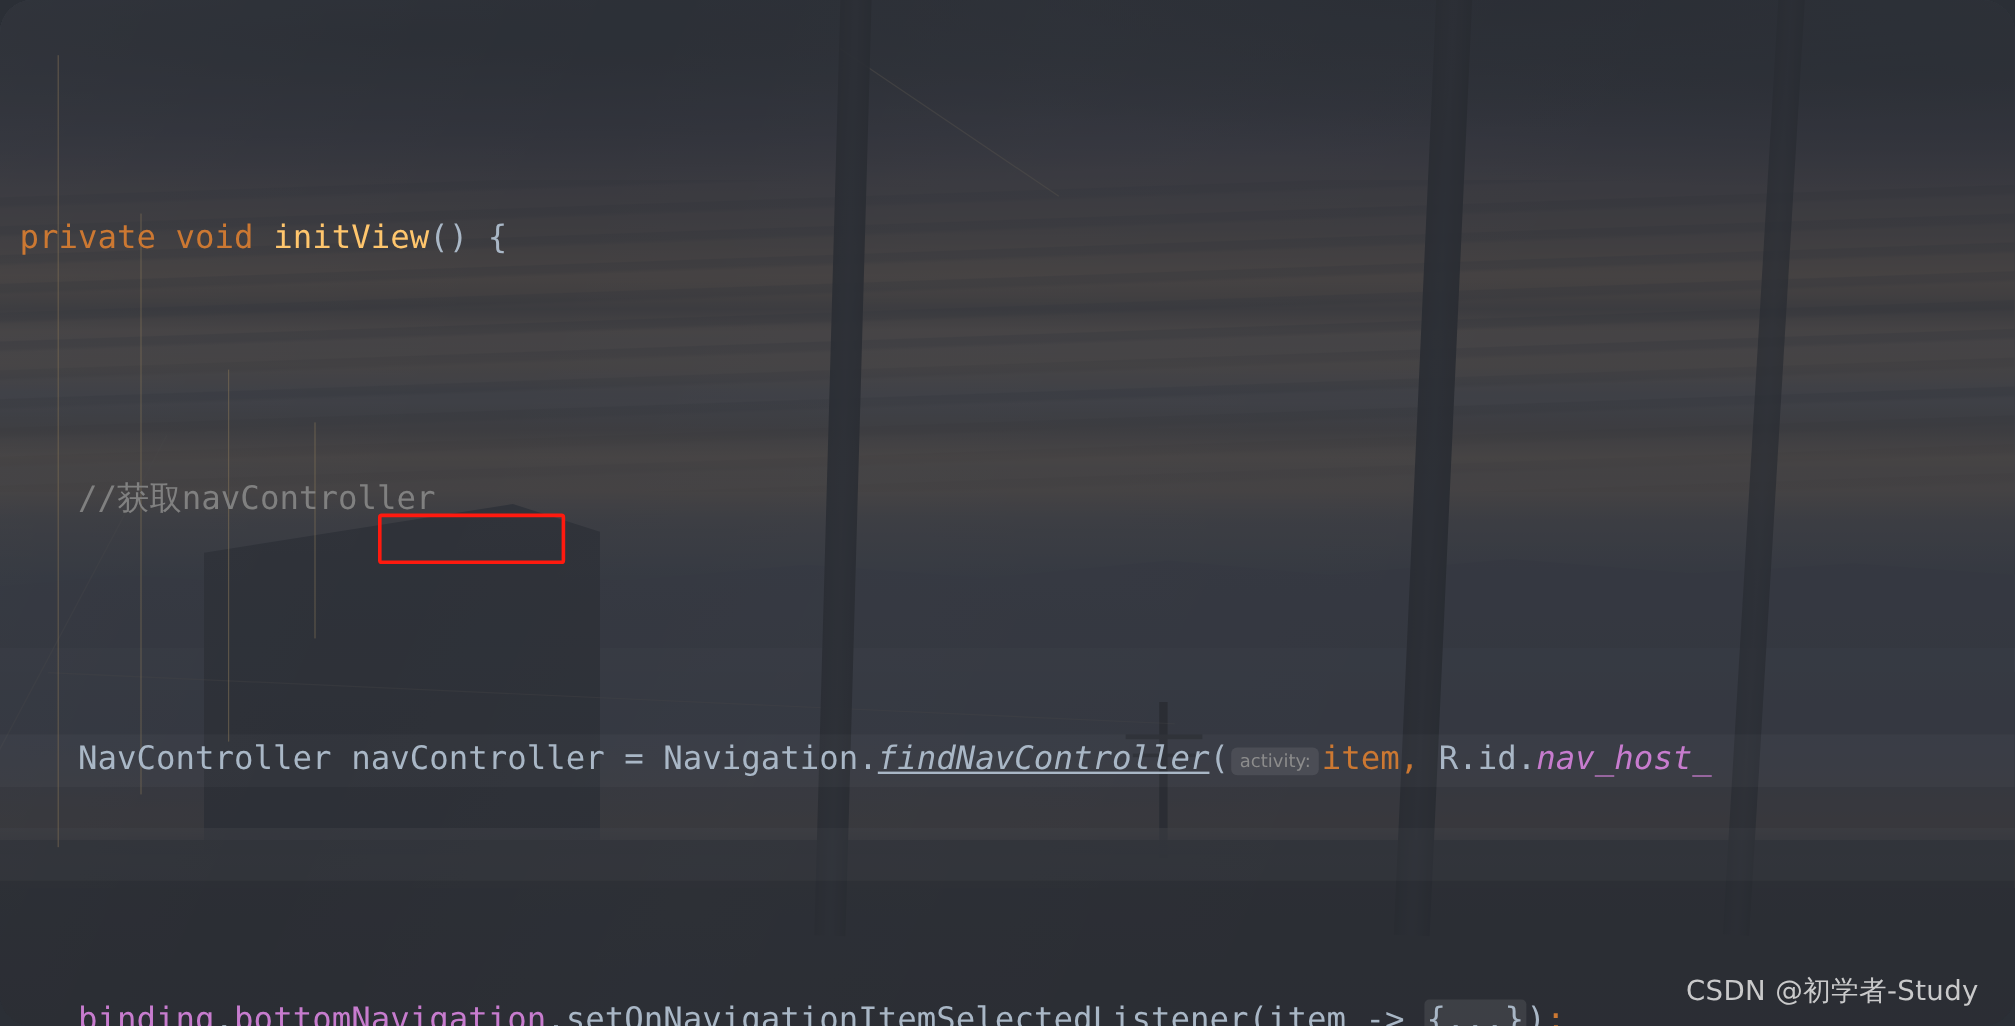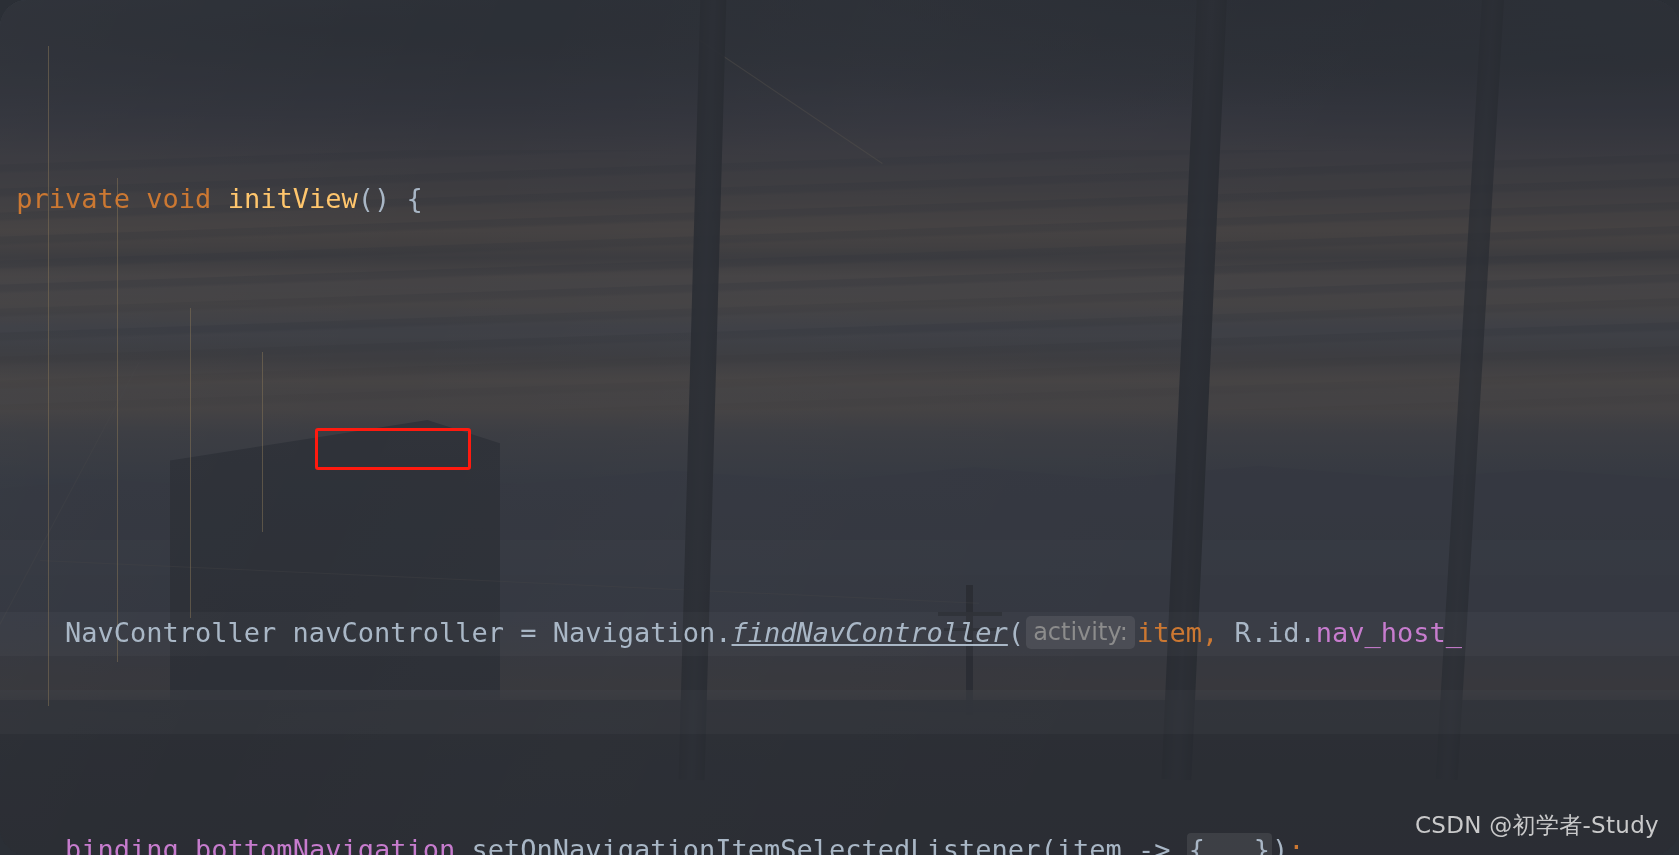--- a/index.html
+++ b/index.html
@@ -197,29 +197,29 @@
     left: 0; right: 0;
     background: rgba(255,255,255,.028);
     z-index: 1;
   }
 
   
   .kw      { color: #cc7832; }
   .plain   { color: #a9b7c6; }
   .meth    { color: #ffc66d; }
   .field   { color: #c77cce; }
-  .fieldi  { color: #c77cce; }
+  .fieldi  { color: #c77cce; font-style: italic; }
   .statici { color: #a9b7c6; font-style: italic; text-decoration: underline; }
   .cmt     { color: #808080; }
   .semi    { color: #cc7832; }
 
   
   .hint {
     font-family: "DejaVu Sans", "Liberation Sans", sans-serif;
-    font-size: 24px;
+    font-size: 15px;
     color: #8c8c8c;
     background: rgba(255,255,255,.085);
     border-radius: 5px;
     padding: 2px 7px 3px 7px;
     margin: 0 2px;
     vertical-align: 2px;
   }
   
   .fold {
     background: rgba(255,255,255,.085);
@@ -232,21 +232,21 @@
     position: absolute;
     border: 3px solid #ff1a0f;
     border-radius: 3px;
     z-index: 5;
     pointer-events: none;
   }
 
   
   #watermark {
     position: absolute;
-    right: 20px;
+    right: 30px;
     bottom: 14px;
     z-index: 8;
     color: rgba(223,223,223,.88);
     font-family: "DejaVu Sans", "Liberation Sans", sans-serif;
     font-size: 23px;
     letter-spacing: .3px;
     white-space: nowrap;
   }
 </style>
 </head>
@@ -285,21 +285,21 @@
   <div class="indent-guide" style="left:117px; top:178px; height:484px;"></div>
   <div class="indent-guide" style="left:190px; top:308px; height:310px;"></div>
   <div class="indent-guide" style="left:262px; top:352px; height:180px;"></div>
 
   <div id="code">
 
     
     <div class="line"><span class="plain"> </span><span class="kw">private</span><span class="plain"> </span><span class="kw">void</span><span class="plain"> </span><span class="meth">initView</span><span class="plain">() {</span></div>
 
     
-    <div class="line"><span class="plain">    </span></div>
+    <div class="line"><span class="plain">    </span><span class="cmt">//获取navController</span></div>
 
     
     <div class="line"><span class="plain">    </span><span class="plain">NavController</span><span class="plain"> navController = Navigation.</span><span class="statici">findNavController</span><span class="plain">(</span><span class="hint">activity:</span><span class="kw">item</span><span class="semi">,</span><span class="plain"> R.id.</span><span class="fieldi">nav_host_</span></div>
 
     
     <div class="line"><span class="plain">    </span><span class="field">binding</span><span class="plain">.</span><span class="field">bottomNavigation</span><span class="plain">.setOnNavigationItemSelectedListener(item -&gt; </span><span class="fold">{...}</span><span class="plain">)</span><span class="semi">;</span></div>
 
     
     
 

